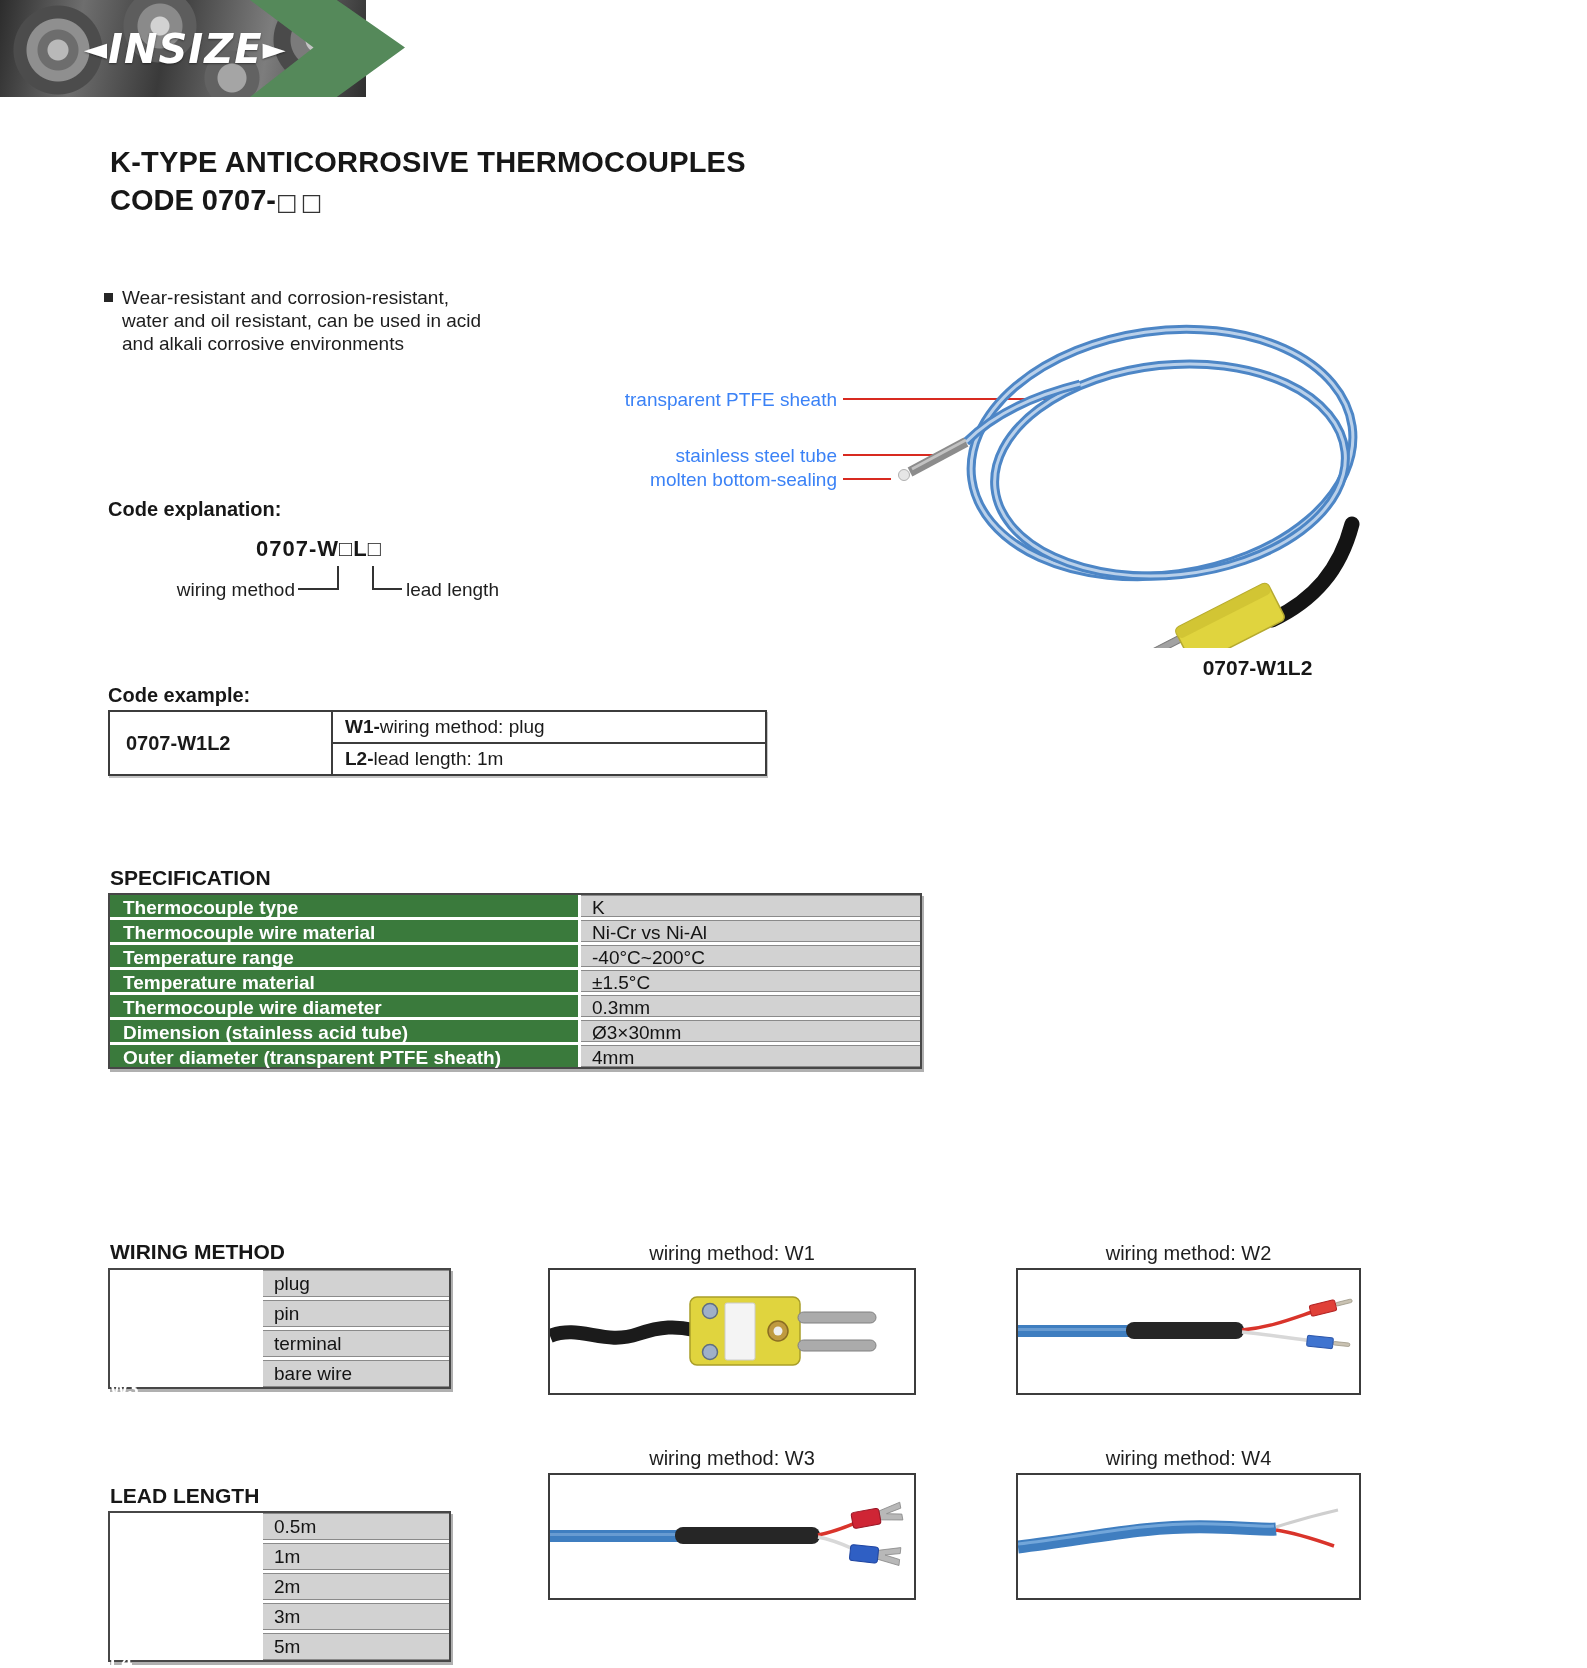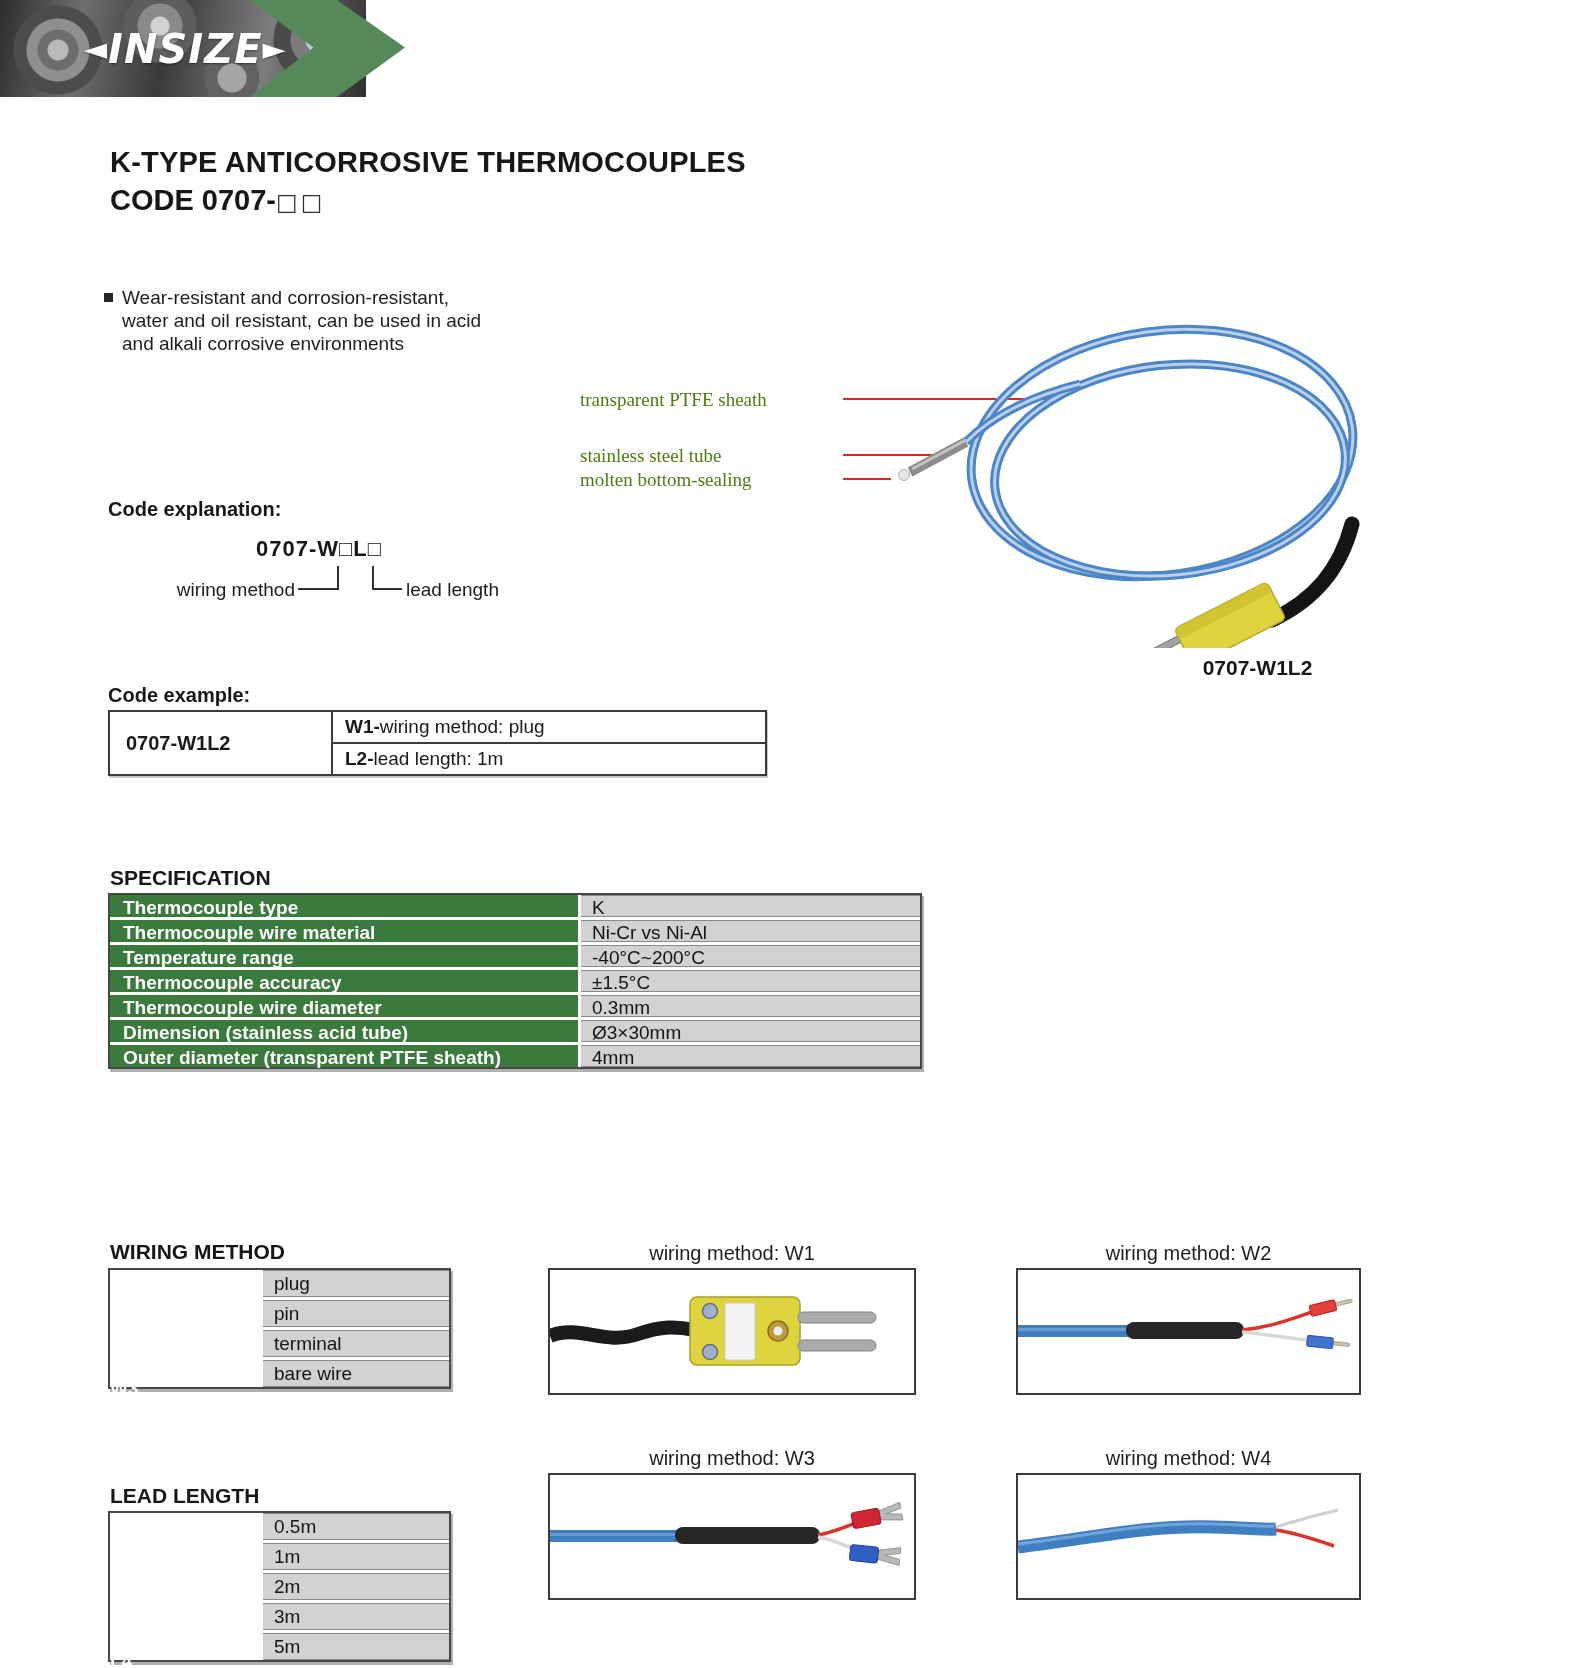--- a/index.html
+++ b/index.html
@@ -49,21 +49,21 @@
   
   .subhead{font-size:20px;font-weight:bold;color:#171717;}
   .codeexp-code{
     left:256px;top:536px;font-size:22px;font-weight:bold;color:#171717;
     font-family:"Liberation Sans","DejaVu Sans",sans-serif;letter-spacing:1px;
   }
   .dline{background:#333;}
   .dlabel{font-size:19px;color:#1d1d1d;}
 
   
-  .callout{font-size:19px;color:#4d7c0f;width:257px;text-align:left;font-family:Liberation Serif, serif;}
+  .callout{font-size:19px;color:#3b82f6;width:257px;text-align:right;}
   .leader{height:2px;background:#d82a20;}
 
   .prod-caption{left:1150px;top:656px;width:215px;text-align:center;font-size:21px;font-weight:bold;color:#171717;}
 
   
   .cex-table{
     left:108px;top:710px;width:655px;border:2px solid #3c3c3c;background:#fff;
     display:flex;box-shadow:1px 2px 0 rgba(90,90,90,.35);
   }
   .cex-left{
@@ -188,21 +188,21 @@
     </div>
   <div class="grow">
       <div class="gcell-label">Thermocouple wire material</div>
       <div class="gcell-value">Ni-Cr vs Ni-Al</div>
     </div>
   <div class="grow">
       <div class="gcell-label">Temperature range</div>
       <div class="gcell-value">-40°C~200°C</div>
     </div>
   <div class="grow">
-      <div class="gcell-label">Thermocouple accuracy</div>
+      <div class="gcell-label">Temperature material</div>
       <div class="gcell-value">±1.5°C</div>
     </div>
   <div class="grow">
       <div class="gcell-label">Thermocouple wire diameter</div>
       <div class="gcell-value">0.3mm</div>
     </div>
   <div class="grow">
       <div class="gcell-label">Dimension (stainless acid tube)</div>
       <div class="gcell-value">Ø3×30mm</div>
     </div>

